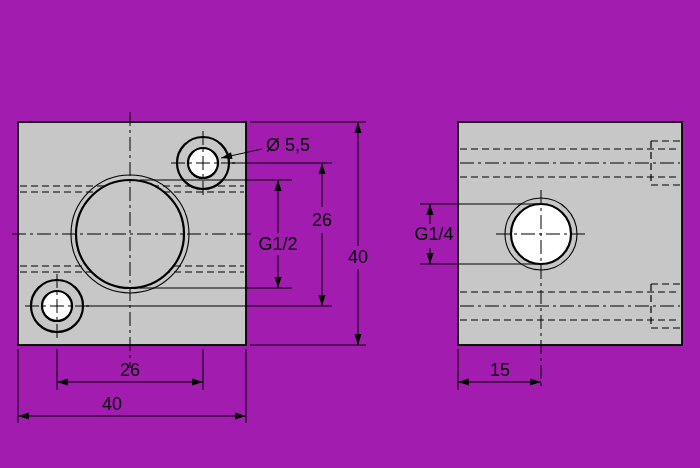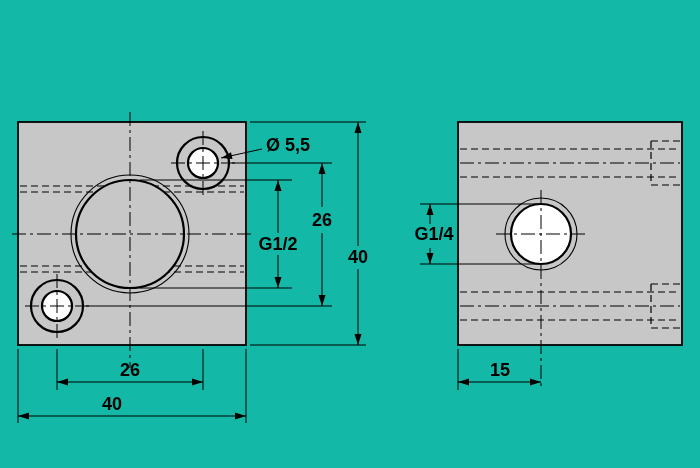--- a/index.html
+++ b/index.html
@@ -1,17 +1,17 @@
 <!DOCTYPE html>
 <html><head>
 <meta charset="utf-8">
 <style>
   html,body{margin:0;padding:0;background:#ffffff;}
-  .stage{position:relative;width:700px;height:468px;background:#14b8a6;overflow:hidden;
-         font-family:"Liberation Sans",sans-serif;font-weight:bold;}
+  .stage{position:relative;width:700px;height:468px;background:#a21caf;overflow:hidden;
+         font-family:"Liberation Sans",sans-serif;}
   svg{display:block;}
   text{font-family:"Liberation Sans",sans-serif;font-size:18px;fill:#000;}
   .edge{stroke:#000;stroke-width:1.8;}          
   .ring{stroke:#000;stroke-width:2.2;}          
   .thin{stroke:#000;stroke-width:1.1;fill:none;}
   .hid{stroke:#000;stroke-width:1.2;stroke-dasharray:7 4;fill:none;}   
   .cl{stroke:#000;stroke-width:1;stroke-dasharray:14 4 3 4;fill:none;} 
   .dim{stroke:#000;stroke-width:1;fill:none;}   
   .arr{fill:#000;stroke:none;}                  
 </style>

